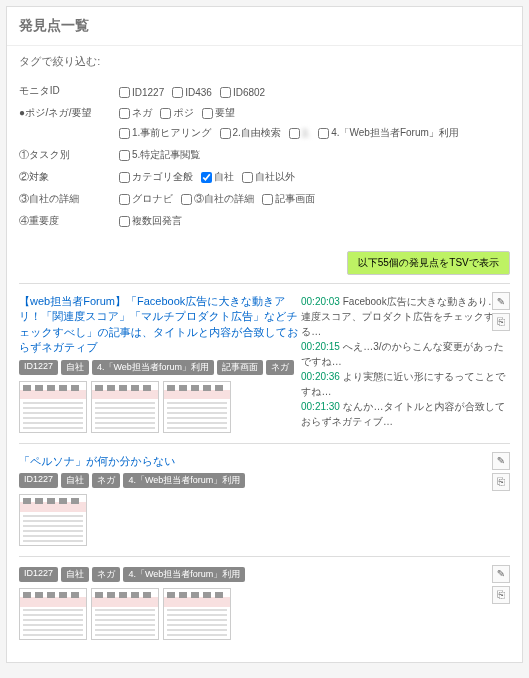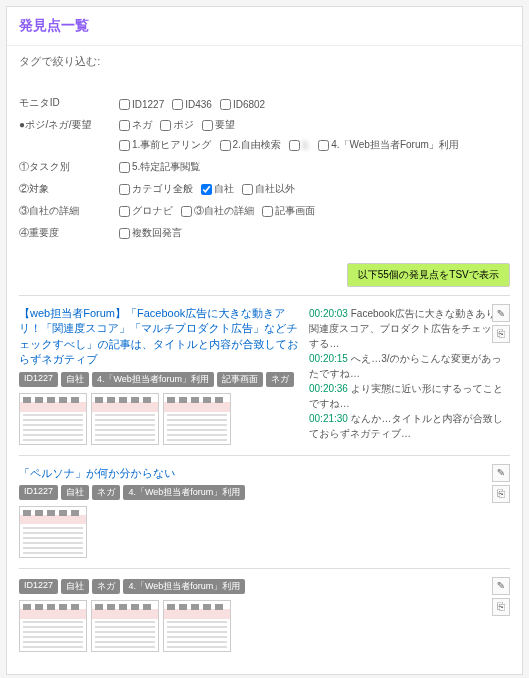--- a/index.html
+++ b/index.html
@@ -1,30 +1,30 @@
 <!DOCTYPE html>
 <html><head>
 <meta charset="utf-8">
 <style>
 *{margin:0;padding:0;box-sizing:border-box;font-family:"Hiragino Kaku Gothic Pro","Meiryo",sans-serif}
 body{background:#f5f5f5;font-size:11px;color:#333;width:529px}
 .page{background:#fff;margin:6px;border:1px solid #ddd}
-.page-title{font-size:14px;padding:10px 12px;border-bottom:1px solid #eee;color:#8b5cf6}
+.page-title{font-size:14px;padding:10px 12px;border-bottom:1px solid #eee;color:#737373}
 .filter-section{padding:8px 12px 12px}
-.filter-title{font-size:11px;color:#666;margin-bottom:22px}
+.filter-title{font-size:11px;color:#666;margin-bottom:10px}
 .filter-row{display:flex;align-items:flex-end;padding:3px 0;font-size:10px}
 .filter-label{width:100px;color:#555;padding-top:2px}
 .filter-opts{flex:1;display:flex;flex-wrap:wrap;gap:8px}
 .filter-opts label{display:flex;align-items:center;gap:2px;color:#555;cursor:pointer}
 .filter-opts input[type=checkbox]{width:11px;height:11px}
 .blurred{filter:blur(2px);color:#999}
 .tsv-bar{display:flex;justify-content:flex-end;padding:8px 12px}
 .tsv-btn{background:#bef264;border:1px solid #ccc;padding:4px 10px;font-size:10px;cursor:pointer;border-radius:2px}
 .items{padding:0 12px 12px}
-.item{border-top:1px solid #ddd;padding:10px 0;display:flex;gap:10px;position:relative}
+.item{border-top:1px solid #ddd;padding:10px 0;display:flex;gap:2px;position:relative}
 .item-left{width:280px}
 .item-title{color:#0066cc;font-size:11px;line-height:1.4;margin-bottom:4px;cursor:pointer}
 .tags{display:flex;flex-wrap:wrap;gap:3px;margin-bottom:6px}
 .tag{background:#888;color:#fff;font-size:9px;padding:1px 5px;border-radius:2px}
 .thumbs{display:flex;gap:4px;flex-wrap:wrap}
 .thumb{width:68px;height:52px;border:1px solid #ccc;background:linear-gradient(180deg,#fff 0%,#fff 15%,#f8e0e0 15%,#f8e0e0 35%,#fff 35%,#fff 100%);position:relative}
 .thumb::before{content:"";position:absolute;top:3px;left:3px;right:3px;height:6px;background:repeating-linear-gradient(90deg,#999 0,#999 8px,transparent 8px,transparent 12px)}
 .thumb::after{content:"";position:absolute;bottom:3px;left:3px;right:3px;height:30px;background:repeating-linear-gradient(0deg,#ddd 0,#ddd 2px,transparent 2px,transparent 5px)}
 .item-right{flex:1;font-size:10px;line-height:1.5;color:#555}
 .ts{color:#009966;font-weight:normal}

